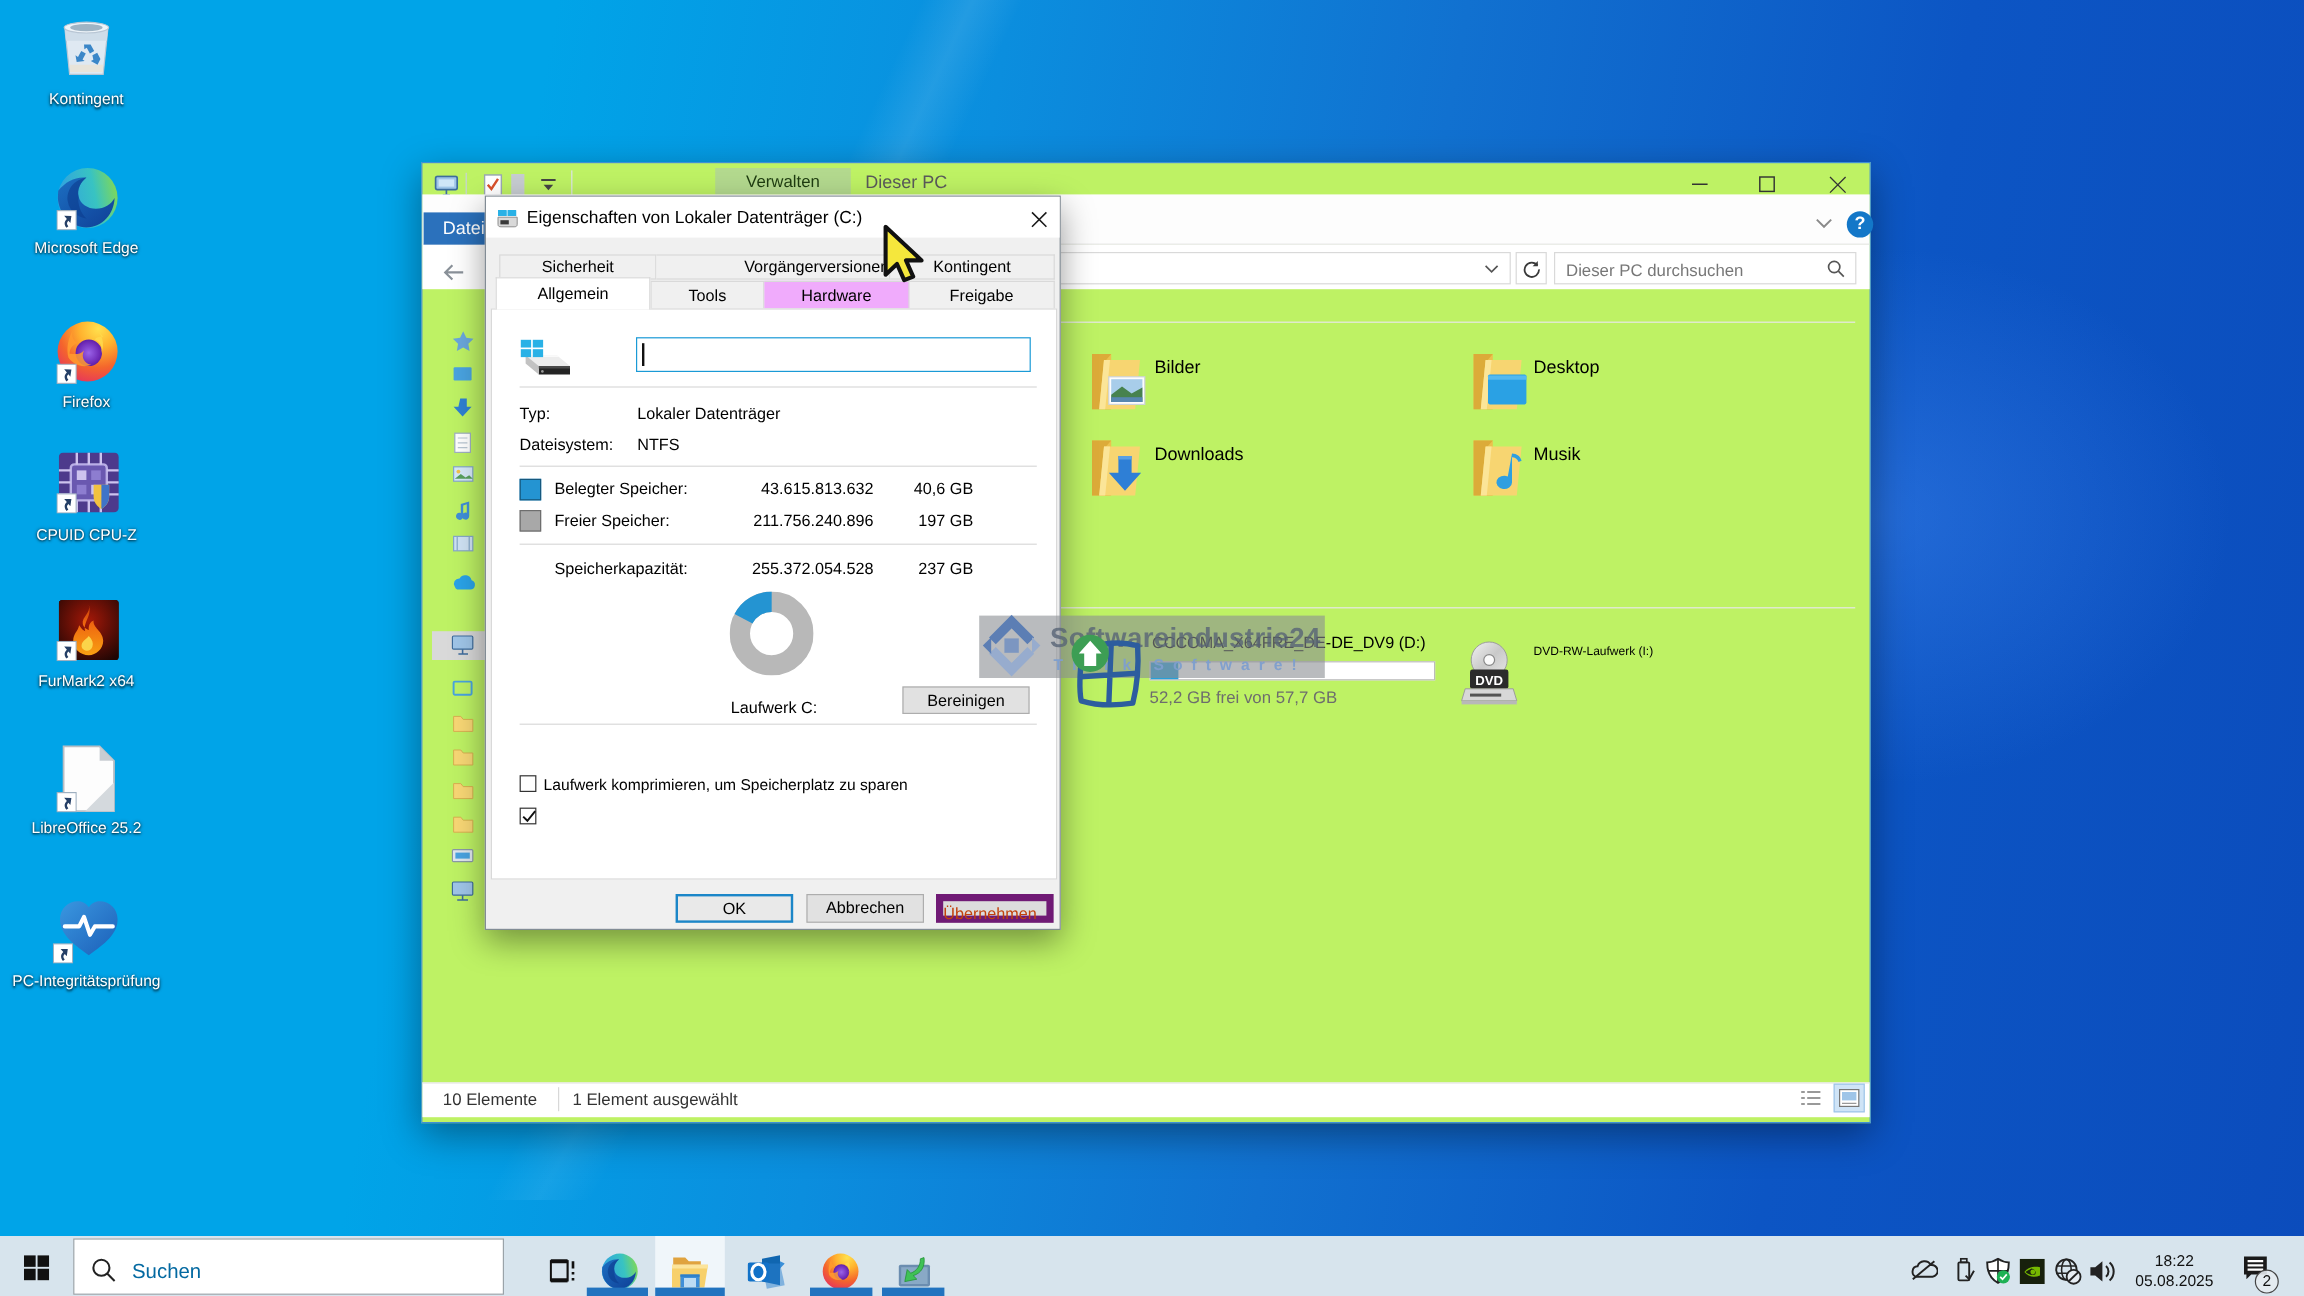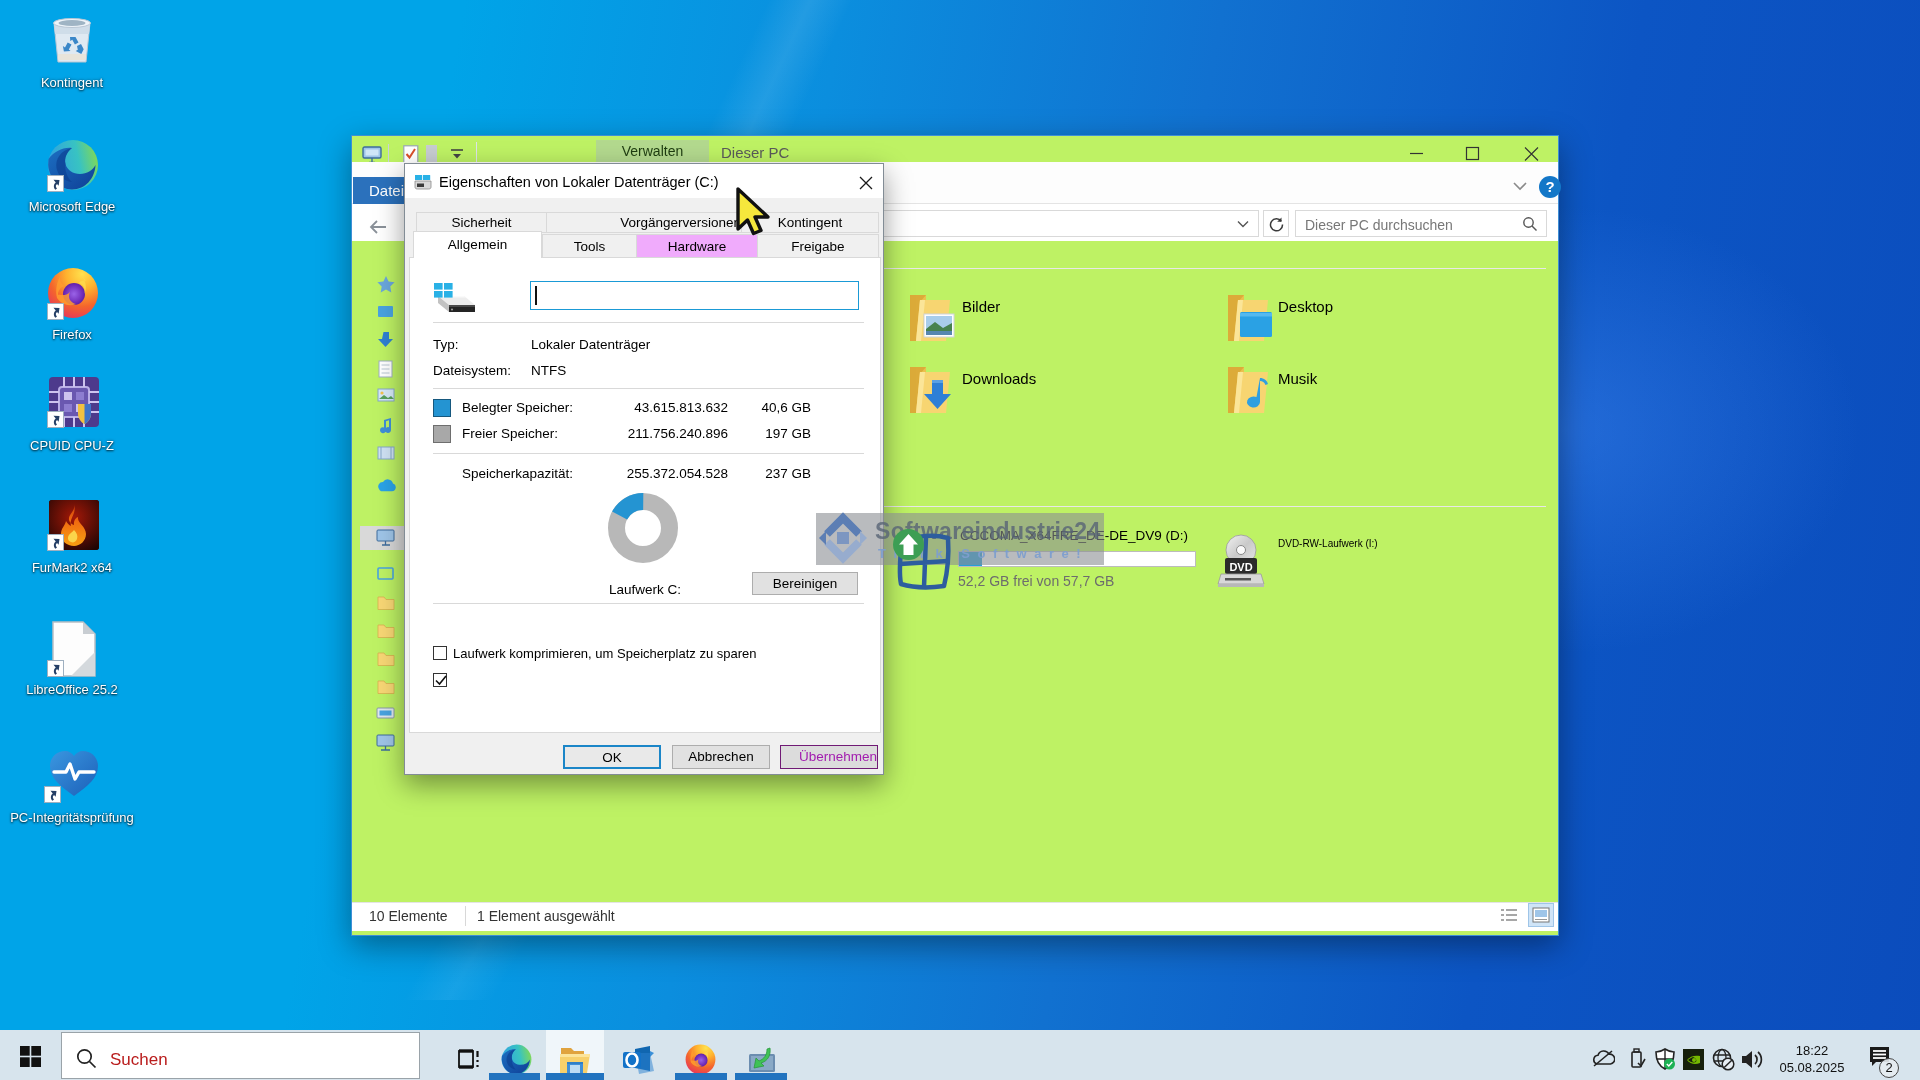--- a/index.html
+++ b/index.html
@@ -420,21 +420,21 @@
 
   <div class="abs" style="left:28px;top:482px;width:14px;height:14px;background:#fff;border:1px solid #333;"></div>
   <div class="abs" style="left:48px;top:482px;font-size:13px;white-space:nowrap;">Laufwerk komprimieren, um Speicherplatz zu sparen</div>
   <div class="abs" style="left:28px;top:509px;width:14px;height:14px;background:#fff;border:1px solid #333;"></div>
   <svg class="abs" style="left:30px;top:511px" width="12" height="11" viewBox="0 0 12 11">
       <path d="M1 5.5 L4.5 9 L11 1" stroke="#111" stroke-width="1.6" fill="none"></path>
     </svg>
 
   <div class="abs" style="left:158px;top:581px;width:98px;height:24px;background:#e9e9e9;border:2px solid #1b86c8;text-align:center;line-height:21px;">OK</div>
   <div class="abs" style="left:267px;top:581px;width:98px;height:24px;background:#e1e1e1;border:1px solid #adadad;text-align:center;line-height:22px;">Abbrechen</div>
-  <div class="abs" style="left:375px;top:581px;width:98px;height:24px;background:#dcdcdc;border:1px solid #701a75;text-align:right;line-height:22px;color:#a21caf;">Übernehmen</div>
+  <div class="abs" style="left:375px;top:581px;width:98px;height:24px;background:#dcdcdc;border:6px solid #701a75;text-align:left;line-height:22px;color:#c2410c;">Übernehmen</div>
 </div>
 
 <div class="abs" style="left:816px;top:513px;width:288px;height:52px;background:rgba(138,141,147,0.60);"></div>
 <svg class="abs" style="left:816px;top:512px" width="54" height="54" viewBox="0 0 54 54" opacity="0.8">
   <g transform="translate(2 0)">
     <path d="M9 22 L25 6 L41 22" fill="none" stroke="#4570b2" stroke-width="8"></path>
     <path d="M9 30 L25 46 L41 30" fill="none" stroke="#8fa9d2" stroke-width="8"></path>
     <path d="M8 19 L1 26 L8 33 Z" fill="#4570b2"></path>
     <path d="M42 19 L49 26 L42 33 Z" fill="#8fa9d2"></path>
     <rect x="19" y="20" width="12" height="12" fill="#6d8ec2"></rect>
@@ -462,21 +462,21 @@
         <rect x="0" y="11.3" width="9.7" height="9.7"></rect>
         <rect x="11.3" y="11.3" width="9.7" height="9.7"></rect>
       </g>
   </svg>
 
   <div class="abs" style="left:61px;top:2px;width:359px;height:47px;background:#fff;border:1px solid #9aa3a9;"></div>
   <svg class="abs" style="left:76px;top:18px" width="21" height="21" viewBox="0 0 21 21">
       <circle cx="8.5" cy="8.5" r="6.7" stroke="#222" stroke-width="1.7" fill="none"></circle>
       <line x1="13.5" y1="13.5" x2="19.5" y2="19.5" stroke="#222" stroke-width="1.7"></line>
     </svg>
-  <div class="abs" style="left:110px;top:20px;font-size:17px;color:#b91c1c;">Suchen</div>
+  <div class="abs" style="left:110px;top:20px;font-size:17px;color:#0369a1;">Suchen</div>
 
   <svg class="abs" style="left:458px;top:19px" width="22" height="20" viewBox="0 0 22 20">
     <rect x="1" y="2" width="14" height="16" fill="none" stroke="#111" stroke-width="1.8"></rect>
     <line x1="1" y1="2" x2="15" y2="2" stroke="#111" stroke-width="3.4"></line>
     <line x1="1" y1="18" x2="15" y2="18" stroke="#111" stroke-width="3.4"></line>
     <line x1="19.5" y1="2" x2="19.5" y2="8" stroke="#111" stroke-width="2.2"></line>
     <line x1="19.5" y1="11" x2="19.5" y2="13" stroke="#111" stroke-width="2.2"></line>
     <line x1="19.5" y1="16" x2="19.5" y2="18" stroke="#111" stroke-width="2.2"></line>
   </svg>
 

